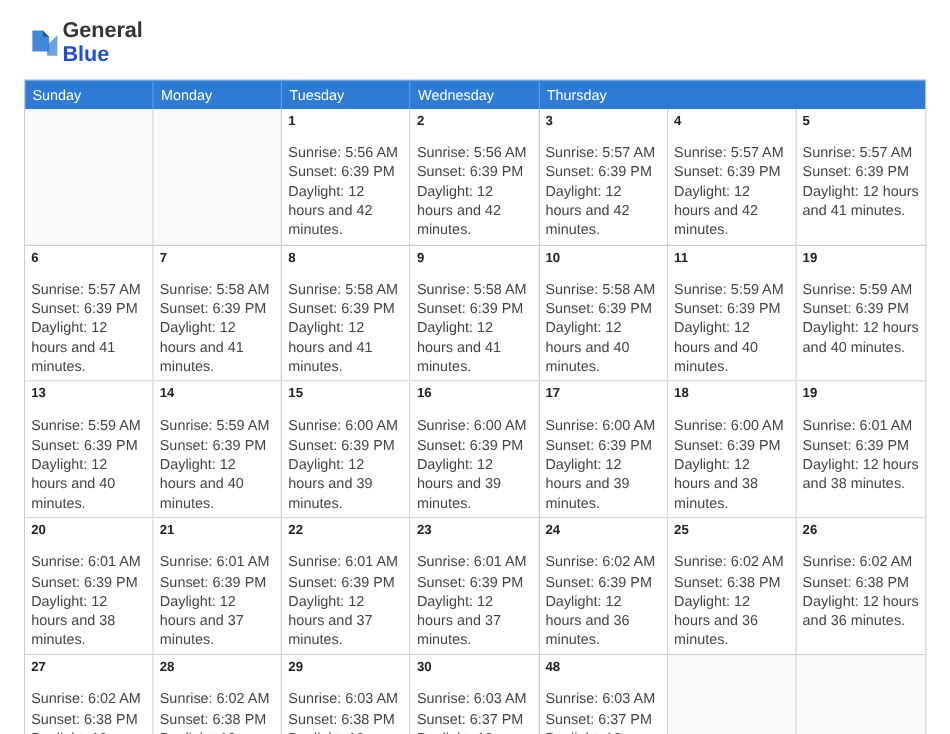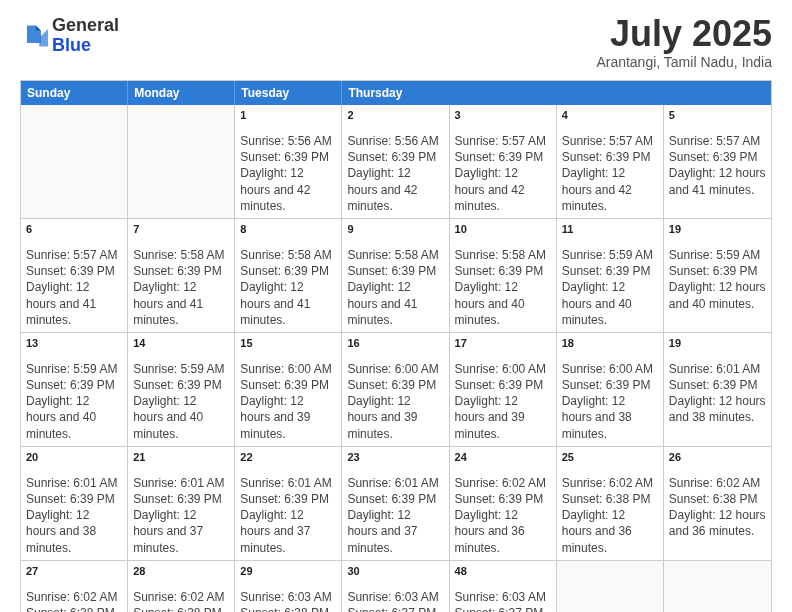--- a/index.html
+++ b/index.html
@@ -60,21 +60,21 @@
       border: 1px solid #ccc;
     }
     .cal-header {
       display: grid;
       grid-template-columns: repeat(7, 1fr);
       background: #2e7bd6;
     }
     .cal-header-cell {
       color: #fff;
       font-size: 12px;
-      font-weight: bold;
+      font-weight: normal;
       padding: 5px 6px;
       text-align: left;
       border-right: 1px solid #5a9de0;
     }
     .cal-header-cell:last-child { border-right: none; }
     .cal-body {
       flex: 1;
       display: flex;
       flex-direction: column;
     }
@@ -118,31 +118,28 @@
       <svg class="logo-icon" viewBox="0 0 32 32">
         <polygon points="8,24 24,24 24,10 18,4 8,4" fill="#2e7bd6" opacity="0.9"></polygon>
         <polygon points="18,4 24,10 18,10" fill="#1a5fa0"></polygon>
         <polygon points="22,18 32,8 32,28 22,28" fill="#2e7bd6" opacity="0.7"></polygon>
       </svg>
       <div class="logo-text">
         <span class="logo-general">General</span><br>
         <span class="logo-blue">Blue</span>
       </div>
     </div>
-    <div class="title-block">
-      <div class="month-year">July 2025</div>
-      <div class="location">Arantangi, Tamil Nadu, India</div>
-    </div>
   </div>
 
   <div class="calendar">
     <div class="cal-header">
       <div class="cal-header-cell">Sunday</div>
       <div class="cal-header-cell">Monday</div>
       <div class="cal-header-cell">Tuesday</div>
+      <div class="cal-header-cell">Wednesday</div>
       <div class="cal-header-cell">Thursday</div>
     </div>
     <div class="cal-body" id="cal-body">
     <div class="cal-row">
           <div class="cal-cell empty"></div>
           <div class="cal-cell empty"></div>
           <div class="cal-cell">
             <div class="day-num">1</div>
             <div class="day-info" style="white-space: pre-line;">Sunrise: 5:56 AM
 Sunset: 6:39 PM

